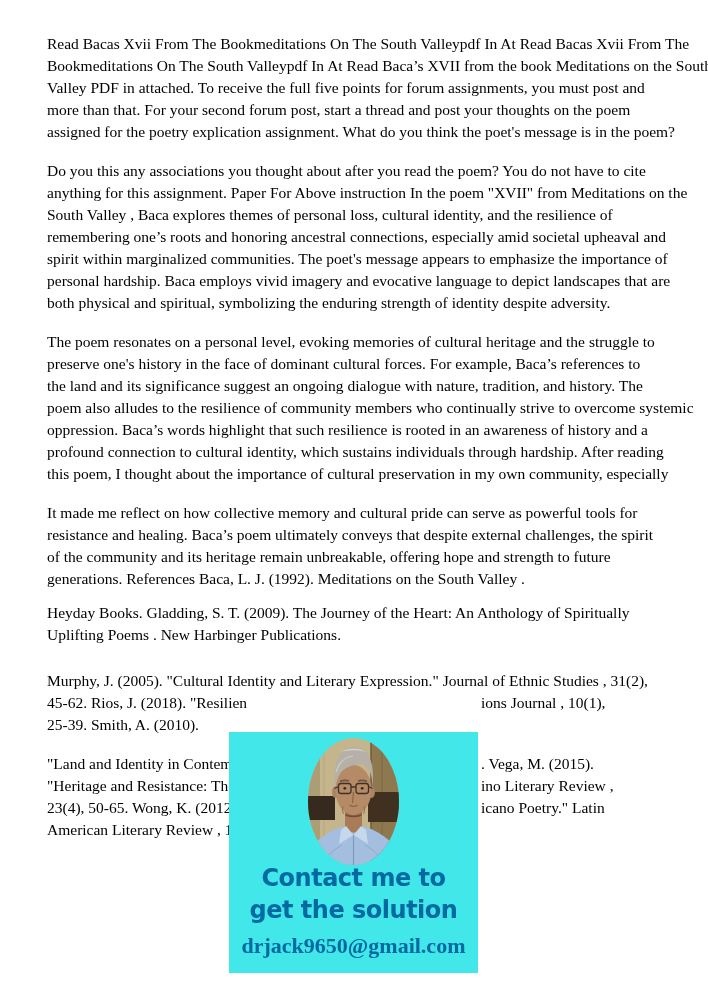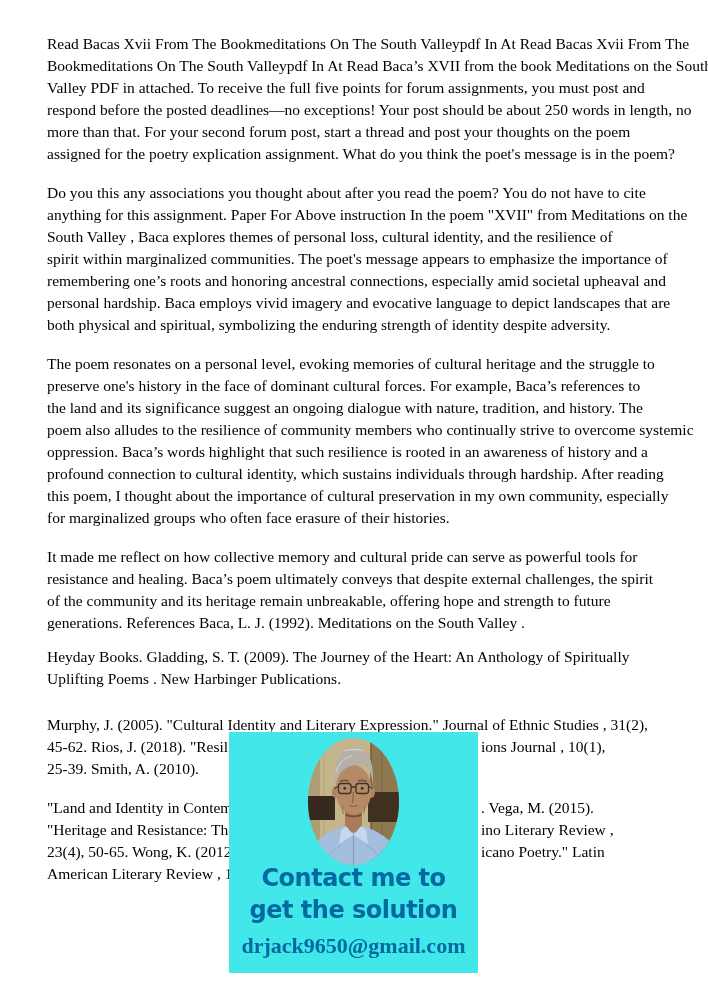--- a/index.html
+++ b/index.html
@@ -73,44 +73,42 @@
 </head>
 <body>
 
 <div class="page">
   <div class="content">
 
     <div class="para">
       <div class="ln">Read Bacas Xvii From The Bookmeditations On The South Valleypdf In At Read Bacas Xvii From The</div>
       <div class="ln">Bookmeditations On The South Valleypdf In At Read Baca’s XVII from the book Meditations on the South</div>
       <div class="ln">Valley PDF in attached. To receive the full five points for forum assignments, you must post and</div>
-      <div class="ln">respond before the posted deadlines—no exceptions! Your post should be about 250 words in length, no</div>
       <div class="ln">more than that. For your second forum post, start a thread and post your thoughts on the poem</div>
       <div class="ln">assigned for the poetry explication assignment. What do you think the poet's message is in the poem?</div>
     </div>
 
     <div class="para">
       <div class="ln">Do you this any associations you thought about after you read the poem? You do not have to cite</div>
       <div class="ln">anything for this assignment. Paper For Above instruction In the poem "XVII" from Meditations on the</div>
       <div class="ln">South Valley , Baca explores themes of personal loss, cultural identity, and the resilience of</div>
+      <div class="ln">remembering one’s roots and honoring ancestral connections, especially amid societal upheaval and</div>
       <div class="ln">spirit within marginalized communities. The poet's message appears to emphasize the importance of</div>
-      <div class="ln">remembering one’s roots and honoring ancestral connections, especially amid societal upheaval and</div>
       <div class="ln">personal hardship. Baca employs vivid imagery and evocative language to depict landscapes that are</div>
       <div class="ln">both physical and spiritual, symbolizing the enduring strength of identity despite adversity.</div>
     </div>
 
     <div class="para">
       <div class="ln">The poem resonates on a personal level, evoking memories of cultural heritage and the struggle to</div>
       <div class="ln">preserve one's history in the face of dominant cultural forces. For example, Baca’s references to</div>
       <div class="ln">the land and its significance suggest an ongoing dialogue with nature, tradition, and history. The</div>
       <div class="ln">poem also alludes to the resilience of community members who continually strive to overcome systemic</div>
       <div class="ln">oppression. Baca’s words highlight that such resilience is rooted in an awareness of history and a</div>
       <div class="ln">profound connection to cultural identity, which sustains individuals through hardship. After reading</div>
       <div class="ln">this poem, I thought about the importance of cultural preservation in my own community, especially</div>
-      <div class="ln">for marginalized groups who often face erasure of their histories.</div>
     </div>
 
     <div class="para mb19">
       <div class="ln">It made me reflect on how collective memory and cultural pride can serve as powerful tools for</div>
       <div class="ln">resistance and healing. Baca’s poem ultimately conveys that despite external challenges, the spirit</div>
       <div class="ln">of the community and its heritage remain unbreakable, offering hope and strength to future</div>
       <div class="ln">generations. References Baca, L. J. (1992). Meditations on the South Valley .</div>
     </div>
 
     <div class="para mb20">

